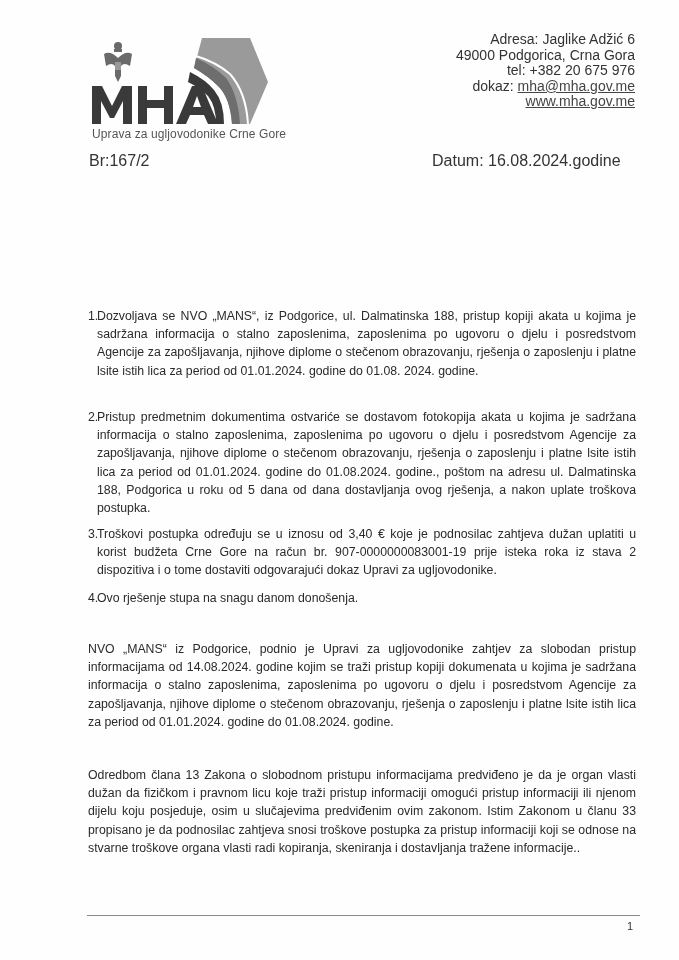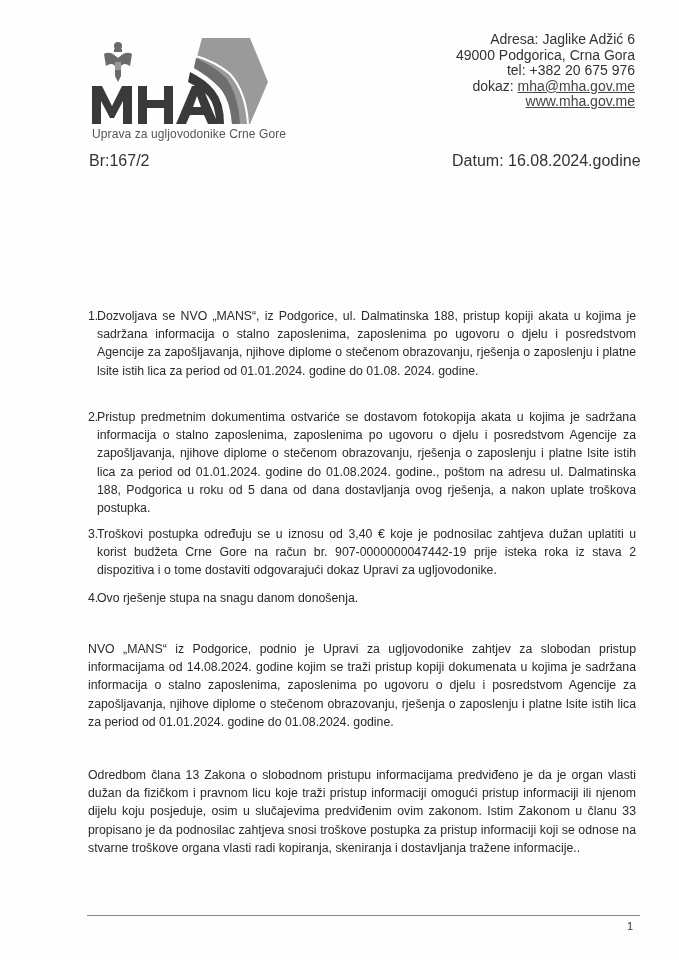--- a/index.html
+++ b/index.html
@@ -19,21 +19,21 @@
 
   
   .contact {
     position: absolute; right: 44px; top: 32px; text-align: right;
     font-size: 14px; line-height: 15.6px; color: #333;
   }
   .contact .link { text-decoration: underline; color: #444; }
 
   .meta-row { position: absolute; top: 152px; font-size: 16px; color: #333; }
   .ref { left: 89px; }
-  .date { left: 452px; }
+  .date { left: 432px; }
 
   .para {
     position: absolute; left: 88px; width: 548px; font-size: 12.3px;
     line-height: 18.2px; color: #2a2a2a; text-align: justify;
   }
   .intro { top: 211px; }
 
   .heading {
     position: absolute; left: 0; width: 679px; text-align: center;
     font-weight: bold; font-size: 12.5px; color: #2a2a2a;
@@ -100,21 +100,21 @@
   <div class="item i1">
     <span class="num">1.</span>
     <span class="txt">Dozvoljava se NVO „MANS“, iz Podgorice, ul. Dalmatinska 188,  pristup kopiji akata u kojima je sadržana informacija o stalno zaposlenima, zaposlenima po ugovoru o djelu i posredstvom Agencije za zapošljavanja, njihove diplome o stečenom obrazovanju, rješenja o zaposlenju i platne lsite istih lica za period od 01.01.2024. godine do 01.08. 2024. godine.</span>
   </div>
   <div class="item i2">
     <span class="num">2.</span>
     <span class="txt">Pristup predmetnim dokumentima ostvariće se dostavom fotokopija akata u kojima je sadržana informacija o stalno zaposlenima, zaposlenima po ugovoru o djelu i posredstvom Agencije za zapošljavanja, njihove diplome o stečenom obrazovanju, rješenja o zaposlenju i platne lsite istih lica za period od 01.01.2024. godine do 01.08.2024. godine., poštom na adresu ul. Dalmatinska 188, Podgorica u roku od 5 dana od dana dostavljanja ovog rješenja, a nakon uplate troškova postupka.</span>
   </div>
   <div class="item i3">
     <span class="num">3.</span>
-    <span class="txt">Troškovi postupka određuju se u iznosu od 3,40 € koje je podnosilac zahtjeva dužan uplatiti u korist budžeta Crne Gore na račun br. 907-0000000047442-19 prije isteka roka iz stava 2 dispozitiva i o tome dostaviti odgovarajući dokaz Upravi za ugljovodonike.</span>
+    <span class="txt">Troškovi postupka određuju se u iznosu od 3,40 € koje je podnosilac zahtjeva dužan uplatiti u korist budžeta Crne Gore na račun br. 907-0000000083001-19 prije isteka roka iz stava 2 dispozitiva i o tome dostaviti odgovarajući dokaz Upravi za ugljovodonike.</span>
   </div>
   <div class="item i4">
     <span class="num">4.</span>
     <span class="txt">Ovo rješenje stupa na snagu danom donošenja.</span>
   </div>
 
 
   <div class="para obraz1">NVO „MANS“ iz Podgorice, podnio je Upravi za ugljovodonike zahtjev za slobodan pristup informacijama od 14.08.2024. godine kojim se traži pristup kopiji dokumenata u kojima je sadržana informacija o stalno zaposlenima, zaposlenima po ugovoru o djelu i posredstvom Agencije za zapošljavanja, njihove diplome o stečenom obrazovanju, rješenja o zaposlenju i platne lsite istih lica za period od 01.01.2024. godine do 01.08.2024. godine.</div>
   <div class="para obraz2">Odredbom člana 13 Zakona o slobodnom pristupu informacijama predviđeno je da je organ vlasti dužan da fizičkom i pravnom licu koje traži pristup informaciji omogući pristup informaciji ili njenom dijelu koju posjeduje, osim u slučajevima predviđenim ovim zakonom. Istim Zakonom u članu 33 propisano je da podnosilac zahtjeva snosi troškove postupka za pristup informaciji koji se odnose na stvarne troškove organa vlasti radi kopiranja, skeniranja i dostavljanja tražene informacije..</div>
 

